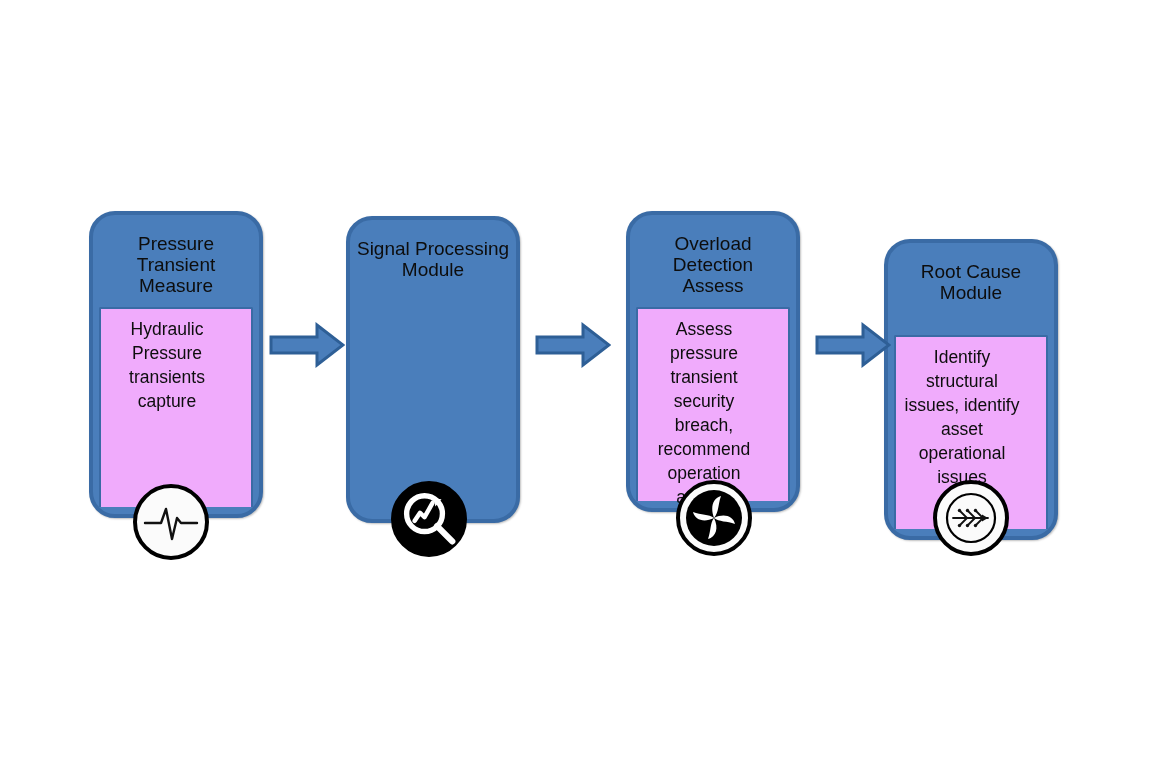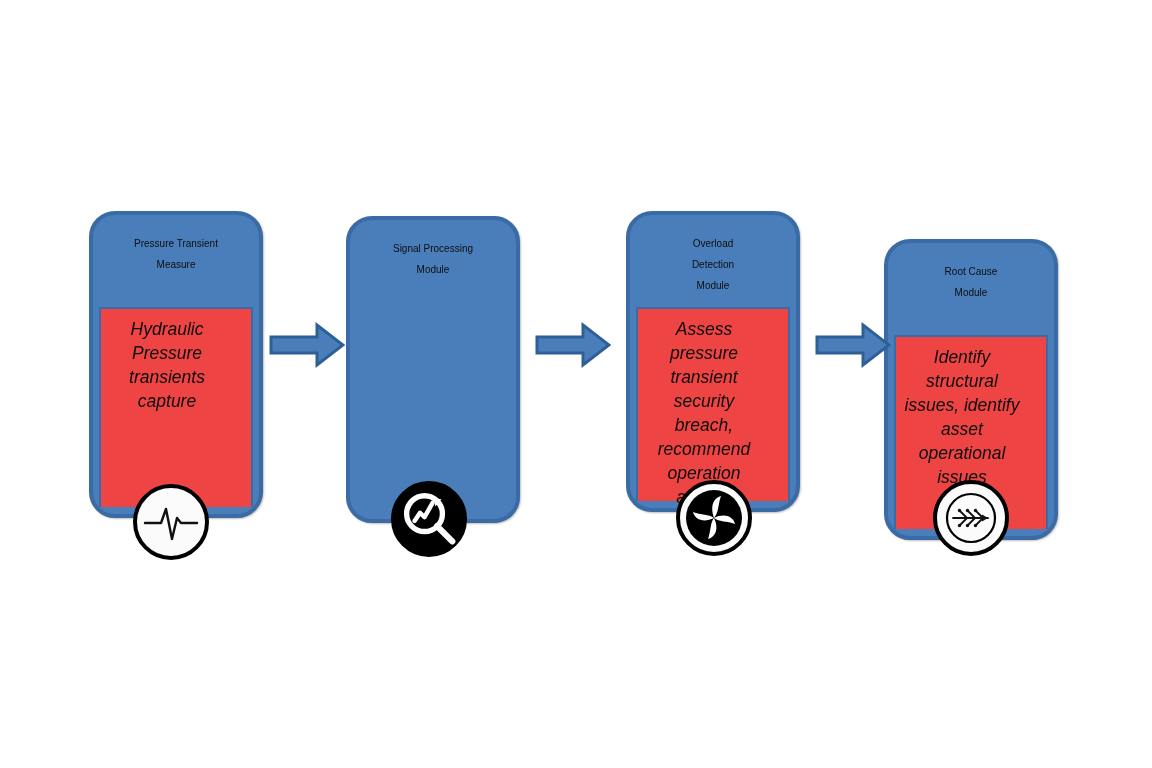--- a/index.html
+++ b/index.html
@@ -32,38 +32,37 @@
     border-radius: 26px;
     box-shadow: 1px 1px 2px rgba(0,0,0,0.25);
   }
   .card-title {
     position: absolute;
     left: 6px;
     right: 6px;
     top: 18px;
     text-align: center;
     color: #0d0d0d;
-    font-size: 10px;
+    font-size: 19px;
     line-height: 21px;
     font-family: "Liberation Sans", sans-serif;
     white-space: pre-line;
   }
   .card-body {
     position: absolute;
     left: 6px;
     right: 6px;
     top: 92px;
     bottom: 7px;
-    background: #ef4444;
+    background: #f0abfc;
     border: 2px solid #3A6BA5;
     border-bottom: none;
     border-radius: 2px 2px 0 0;
     box-sizing: border-box;
     padding: 8px 25px 0 7px;
-    font-style: italic;
   }
   .card-body-text {
     text-align: center;
     color: #0d0d0d;
     font-size: 17.5px;
     line-height: 24px;
     font-family: "Liberation Sans", sans-serif;
     white-space: pre-line;
   }
 
@@ -136,21 +135,21 @@
 
   <div class="block-arrow" style="left:535px; top:322px; width:76px; height:46px;">
     <svg width="76" height="46" viewBox="0 0 76 46">
       <polygon points="2,15 48,15 48,3 74,23 48,43 48,31 2,31" fill="#4A7EBB" stroke="#2E5F96" stroke-width="3" stroke-linejoin="miter"></polygon>
     </svg>
   </div>
 
   <div class="card" style="left:626px; top:211px; width:174px; height:301px;">
     <div class="card-title">Overload
 Detection
-Module</div>
+Assess</div>
     <div class="card-body">
       <div class="card-body-text">Assess pressure
 transient security
 breach,
 recommend
 operation actions</div>
     </div>
   </div>
   <div class="icon-badge" style="left:676px; top:480px;">
     <svg width="62" height="62" viewBox="0 0 62 62" aria-hidden="true">

